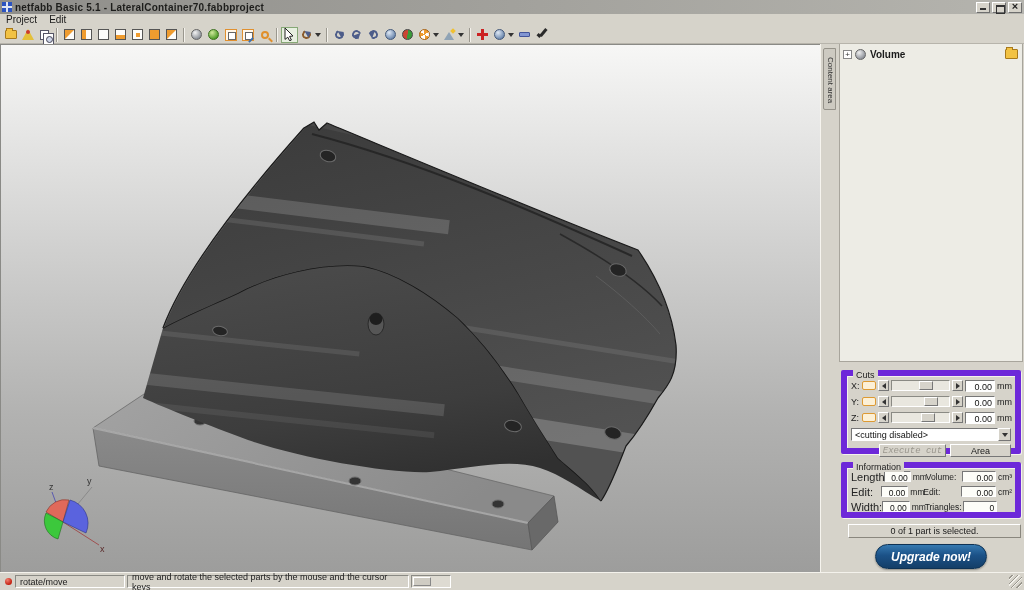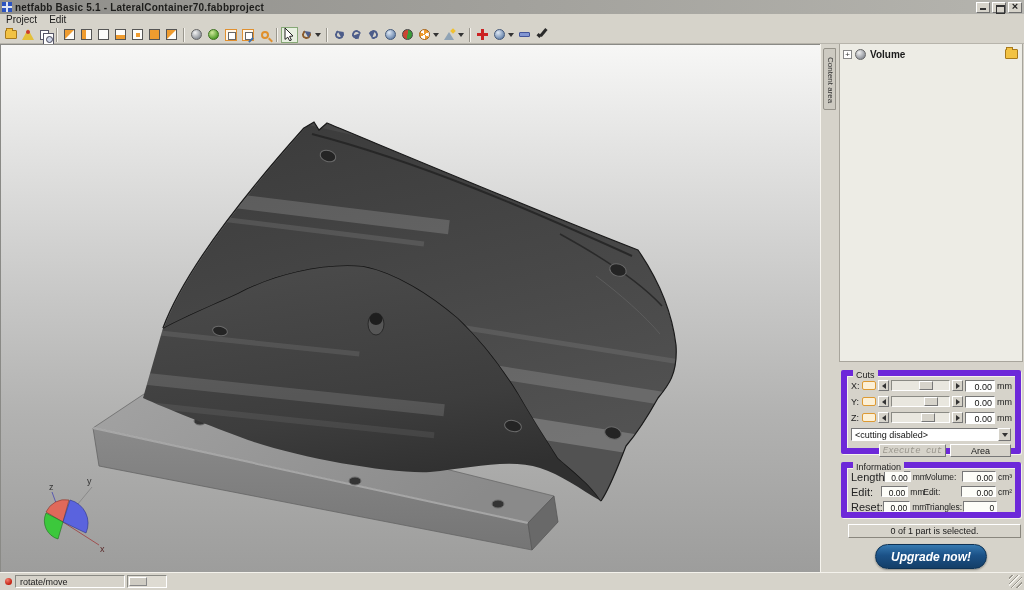--- a/index.html
+++ b/index.html
@@ -469,34 +469,35 @@
     </div>
     <div class="info-row">
       <div class="info-label1">Edit:</div>
       <div class="info-box1">0.00</div>
       <div class="info-unit">mm</div>
       <div class="info-label2">Edit:</div>
       <div class="info-box2">0.00</div>
       <div class="info-unit">cm²</div>
     </div>
     <div class="info-row">
-      <div class="info-label1">Reset:</div>
+      <div class="info-label1">Width:</div>
       <div class="info-box1">0.00</div>
       <div class="info-unit">mm</div>
       <div class="info-label2">Triangles:</div>
       <div class="info-box2">0</div>
       <div class="info-unit"></div>
     </div>
   </div>
 
   <div id="selection-status">0 of 1 part is selected.</div>
 
   <div id="upgrade-btn">Upgrade now!</div>
 </div>
 
 <div id="statusbar">
   <div id="status-dot"></div>
   <div class="status-panel" id="status-mode">rotate/move</div>
+  <div class="status-panel" id="status-hint">move and rotate the selected parts by the mouse and the cursor keys</div>
   <div id="status-progress">
     <div id="status-progress-thumb"></div>
   </div>
   <div id="resize-grip"></div>
 </div>
 
 </body></html>

